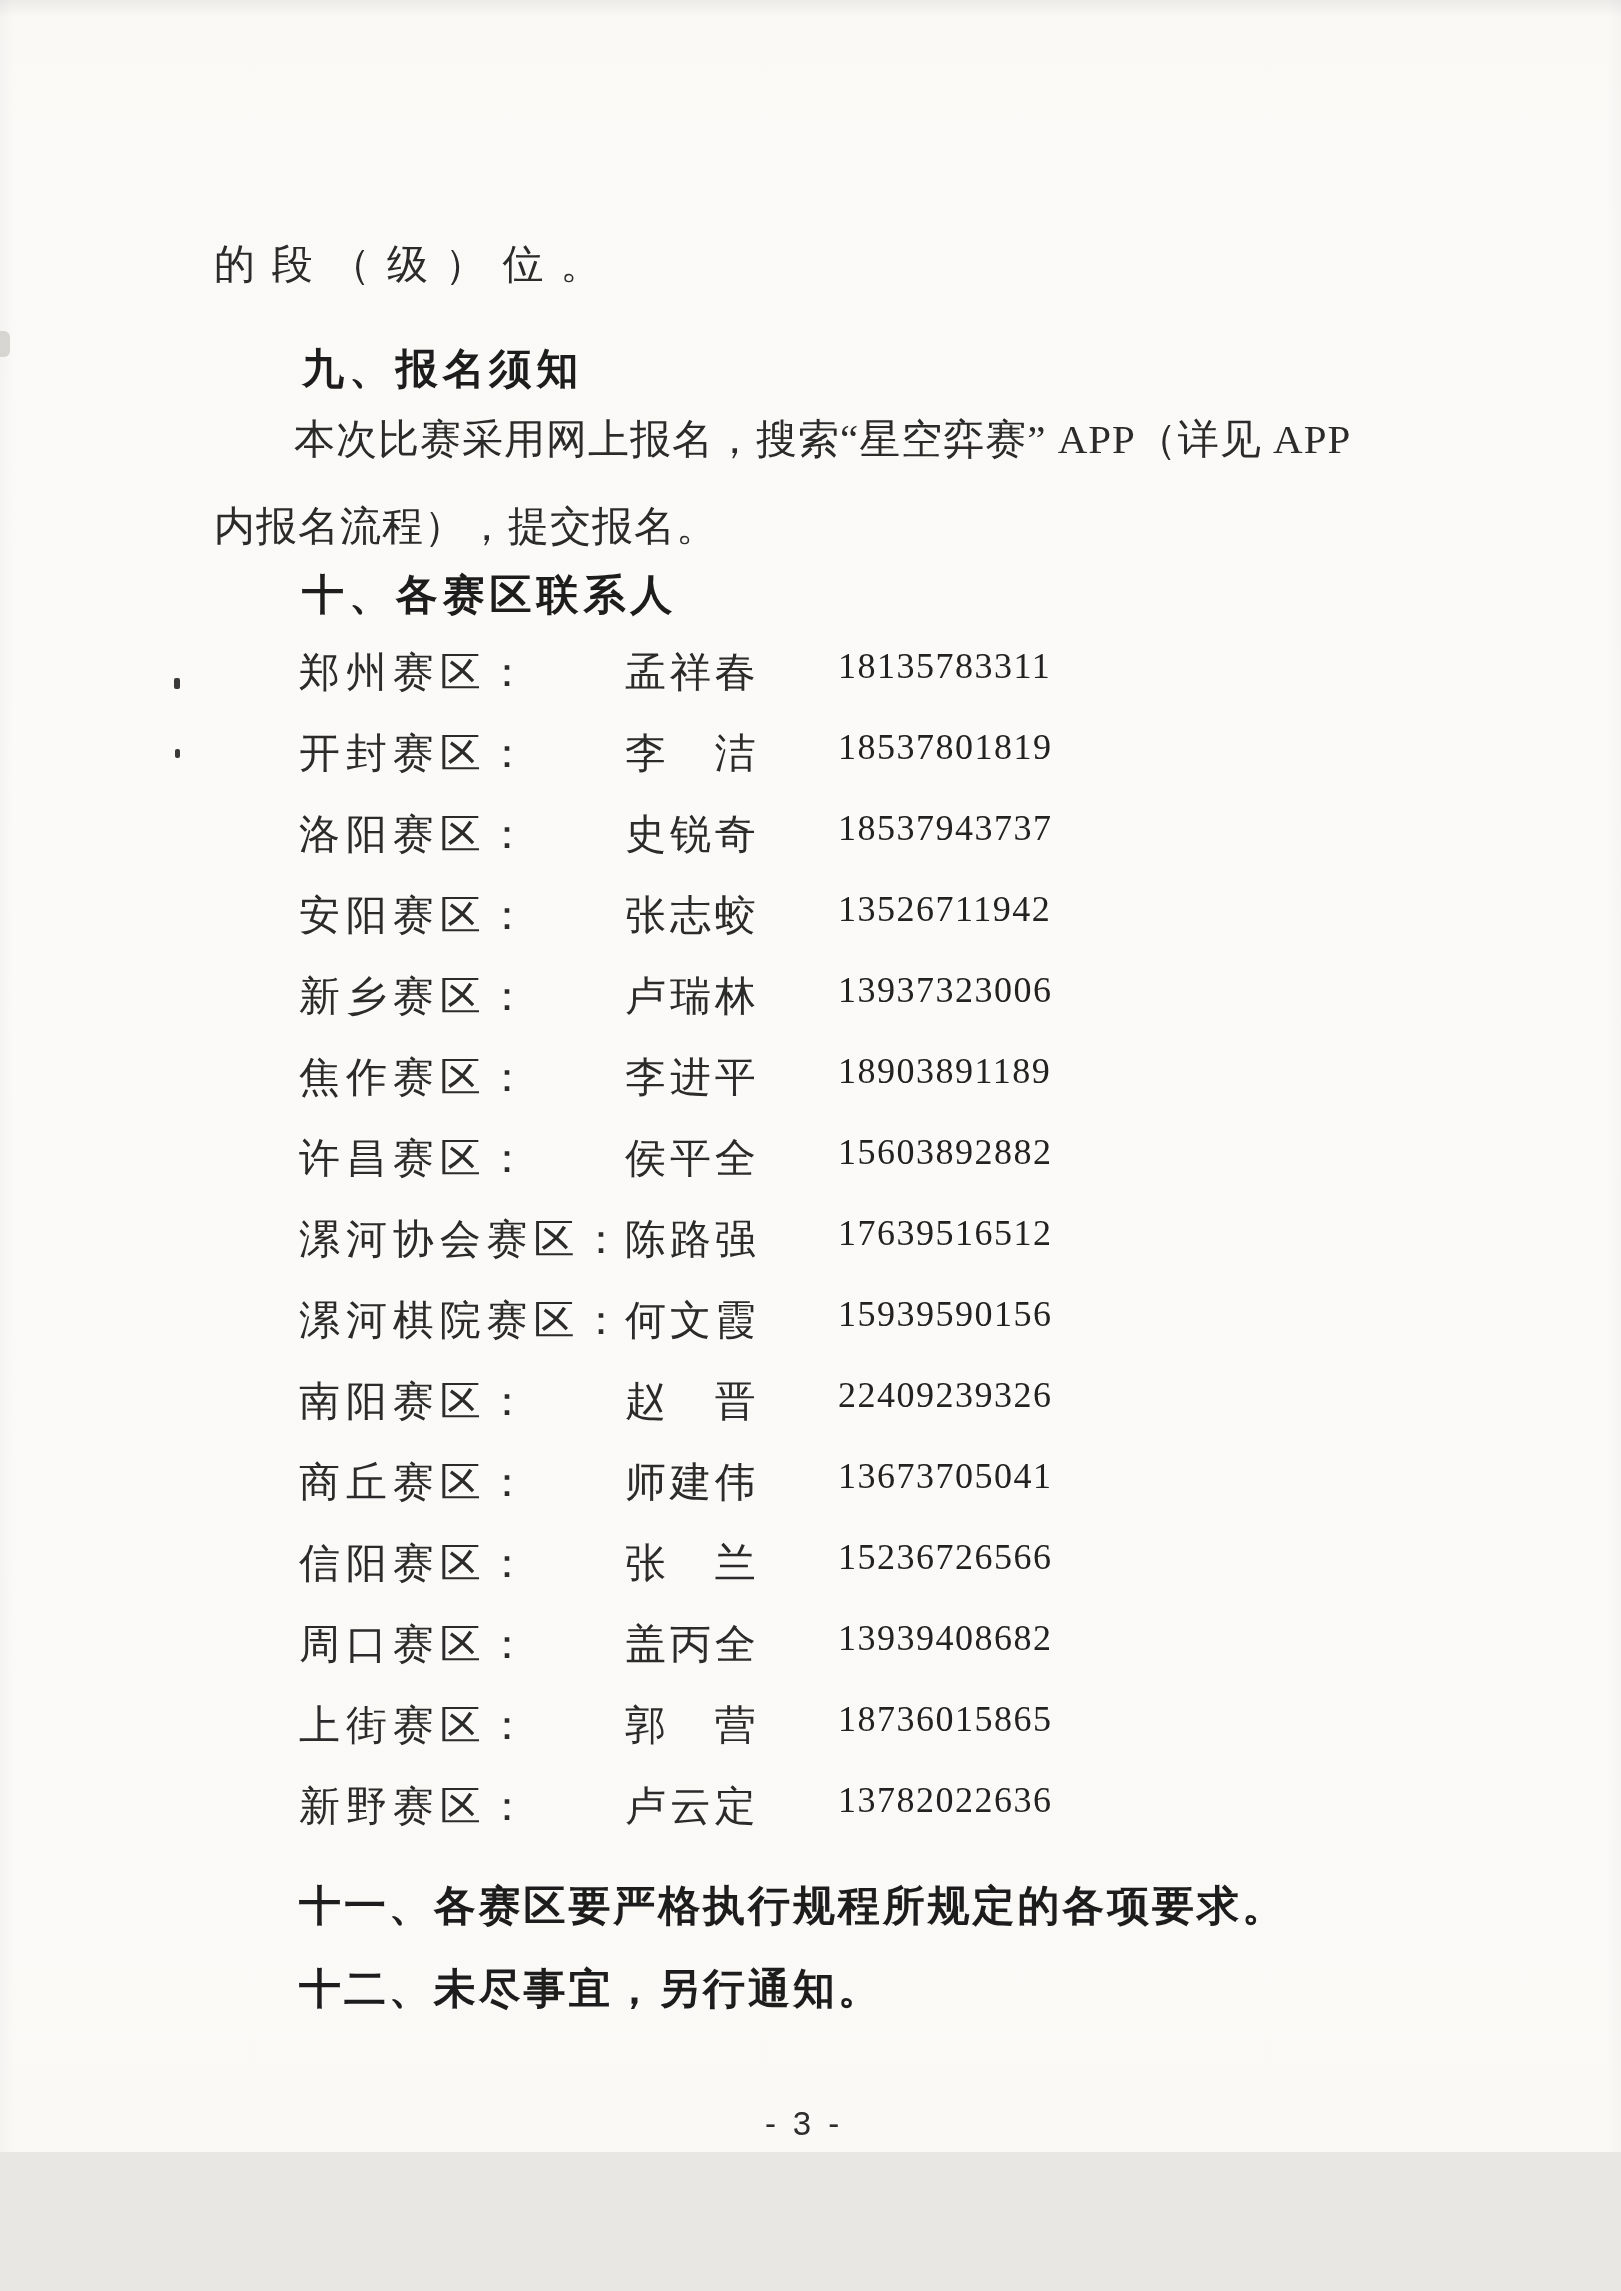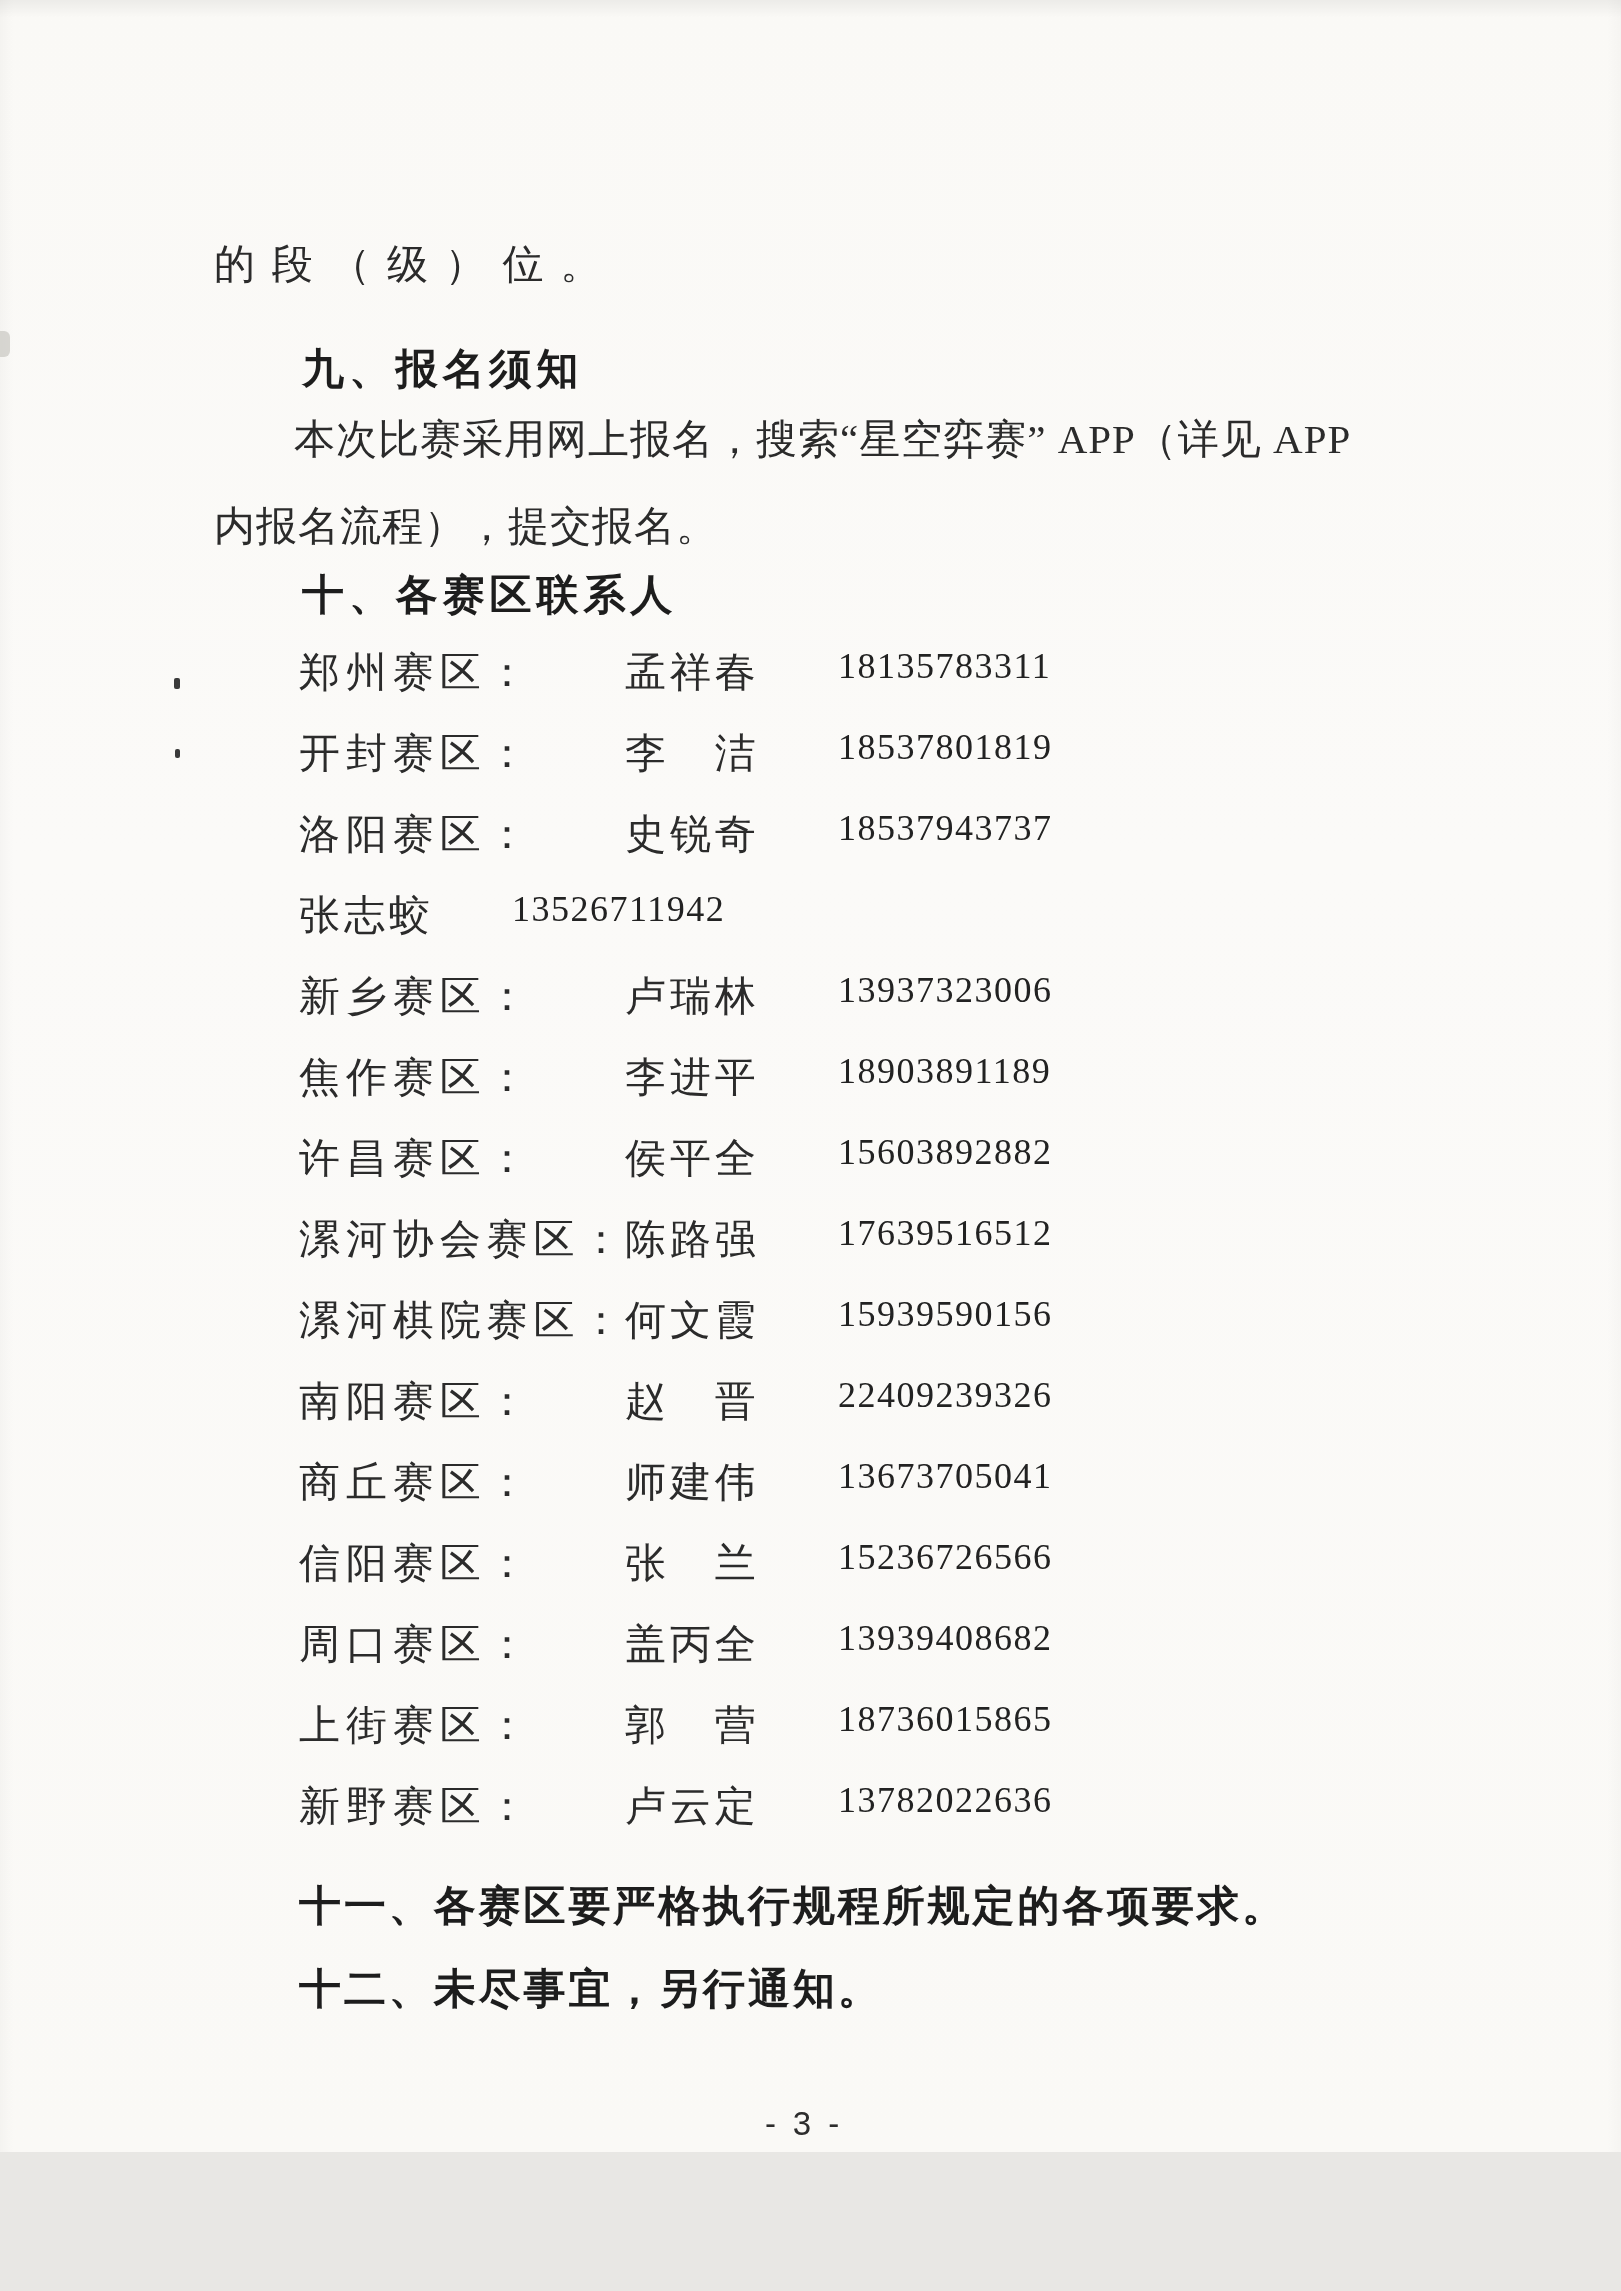--- a/index.html
+++ b/index.html
@@ -121,20 +121,21 @@
       <span class="region-label">开封赛区：</span>
       <span class="contact-name">李　洁</span>
       <span class="contact-phone">18537801819</span>
     </div>
     <div class="contact-row">
       <span class="region-label">洛阳赛区：</span>
       <span class="contact-name">史锐奇</span>
       <span class="contact-phone">18537943737</span>
     </div>
     <div class="contact-row">
+      <span class="region-label">安阳赛区：</span>
       <span class="contact-name">张志蛟</span>
       <span class="contact-phone">13526711942</span>
     </div>
     <div class="contact-row">
       <span class="region-label">新乡赛区：</span>
       <span class="contact-name">卢瑞林</span>
       <span class="contact-phone">13937323006</span>
     </div>
     <div class="contact-row">
       <span class="region-label">焦作赛区：</span>

